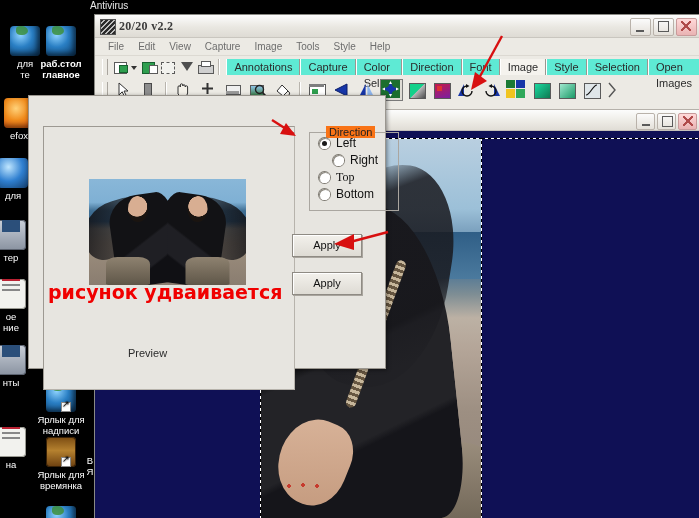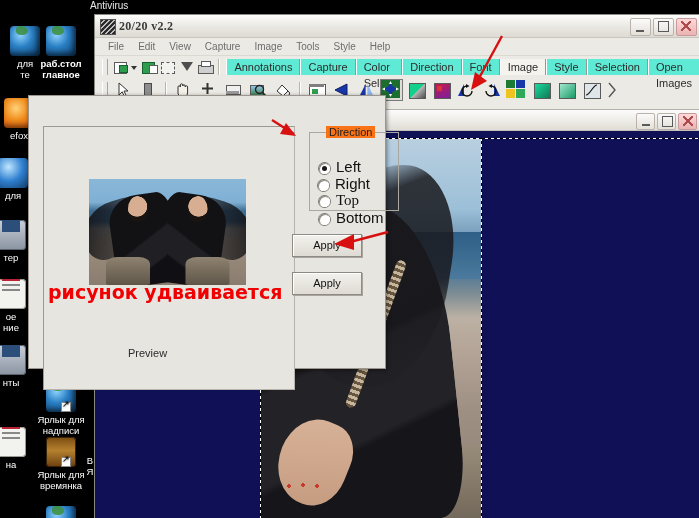--- a/index.html
+++ b/index.html
@@ -161,21 +161,21 @@
   .pv-rock{position:absolute;left:22%;top:74%;width:56%;height:26%;
     background:linear-gradient(#8e8270,#5f5648);border-radius:26% 26% 6% 6%;}
   #preview-label{position:absolute;left:128px;top:347px;font-size:11px;color:#2b2b2b;}
   #red-note{position:absolute;left:48px;top:281px;color:#f00000;font-size:19px;
     font-weight:bold;white-space:nowrap;font-family:"DejaVu Sans",sans-serif;}
   
   #direction-group{position:absolute;left:280px;top:36px;width:88px;height:77px;
     border:1px solid #aaa6a0;}
   #direction-legend{position:absolute;left:285px;top:30px;background:#f97316;
     padding:0 3px;font-size:11px;color:#222;margin-left:12px;}
-  .radio-row{position:absolute;left:8px;font-size:15px;color:#111;height:15px;line-height:15px;margin-top:23px;}
+  .radio-row{position:absolute;left:8px;font-size:12px;color:#111;height:15px;line-height:15px;}
   .radio{display:inline-block;width:11px;height:11px;border-radius:50%;
     background:#fff;box-shadow:inset 1px 1px 0 #8d8980, inset -1px -1px 0 #fff, 0 0 0 1px #7d7971;
     vertical-align:-2px;margin-right:6px;position:relative;}
   .radio.on:after{content:"";position:absolute;left:3px;top:3px;width:5px;height:5px;
     border-radius:50%;background:#1a1a1a;}
   .dlg-btn{position:absolute;left:291px;width:68px;height:21px;
     background:linear-gradient(#f3f1ec,#dedbd4);border:1px solid #8f8b84;
     box-shadow:inset 1px 1px 0 #fff, 1px 1px 0 #a9a59e;
     font-size:11px;color:#111;text-align:center;line-height:20px;}
 
@@ -481,21 +481,21 @@
       </div>
     </div>
   </div>
 
   <div id="direction-group"></div>
   <div id="direction-legend">Direction</div>
 
   <div class="radio-row" style="left:290px;top:40px;">
     <span class="radio on"></span><span>Left</span>
   </div>
-  <div class="radio-row" style="left:289px;top:57px;">
+  <div class="radio-row" style="left:304px;top:57px;">
     <span class="radio"></span><span>Right</span>
   </div>
   <div class="radio-row" style="left:290px;top:74px;font-family:Liberation Serif, serif;">
     <span class="radio"></span><span>Top</span>
   </div>
   <div class="radio-row" style="left:290px;top:91px;">
     <span class="radio"></span><span>Bottom</span>
   </div>
 
   <div class="dlg-btn" style="left:263px;top:138px;">Apply</div>

